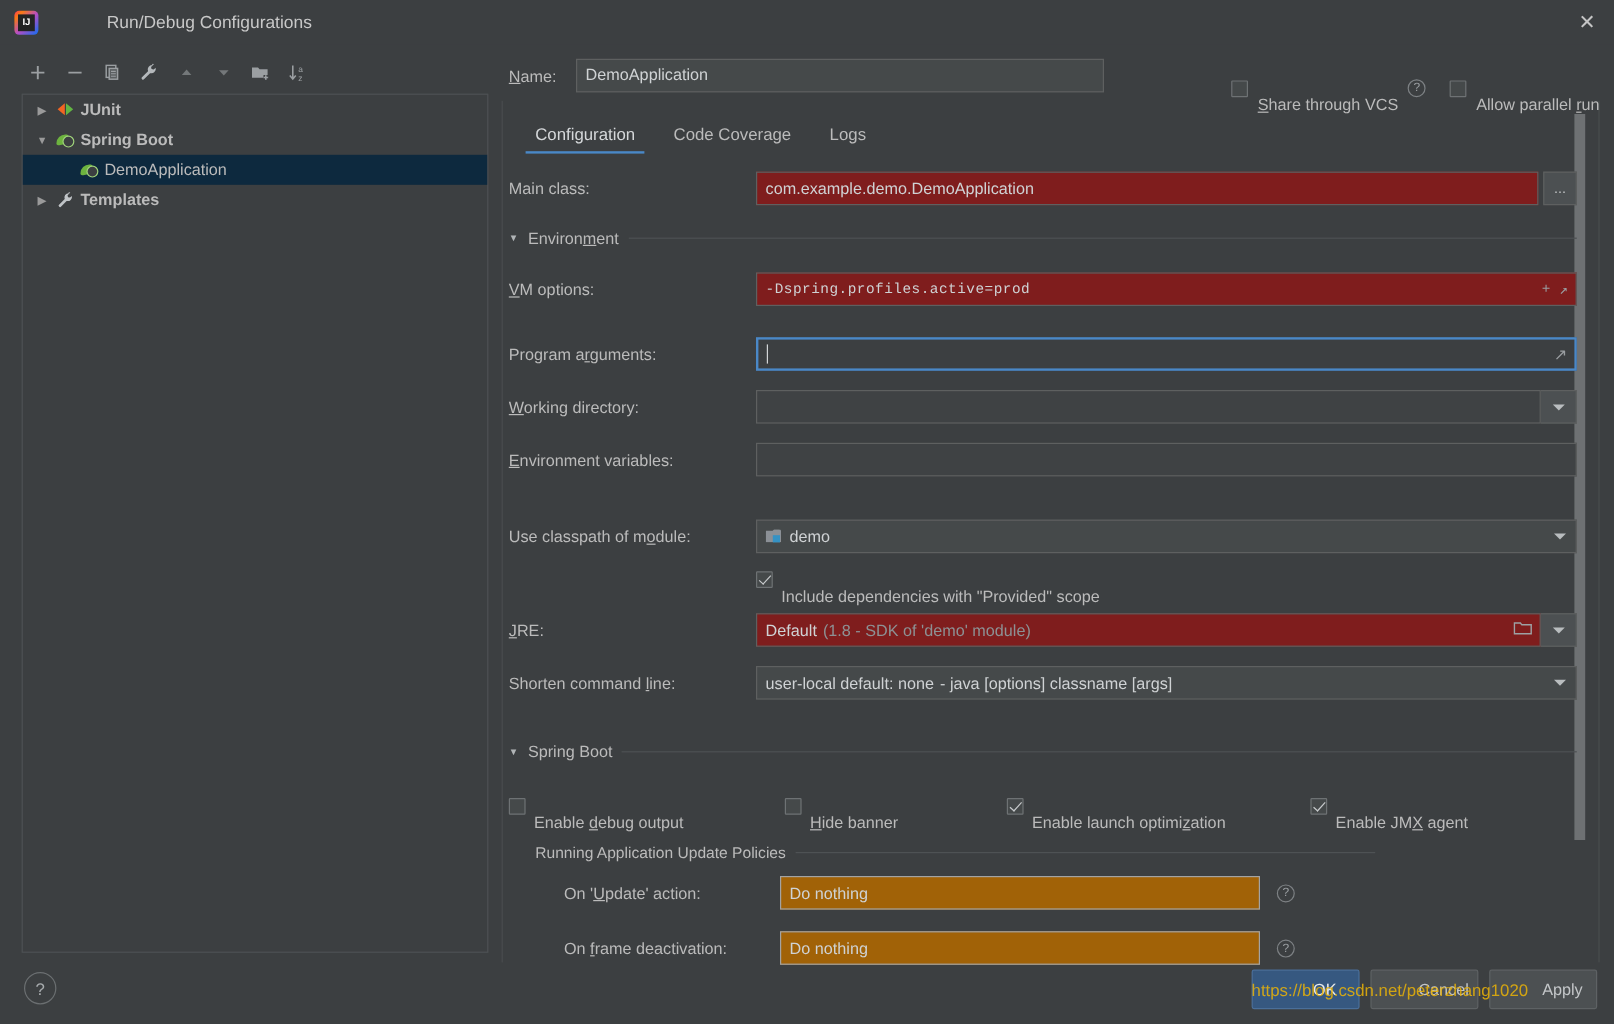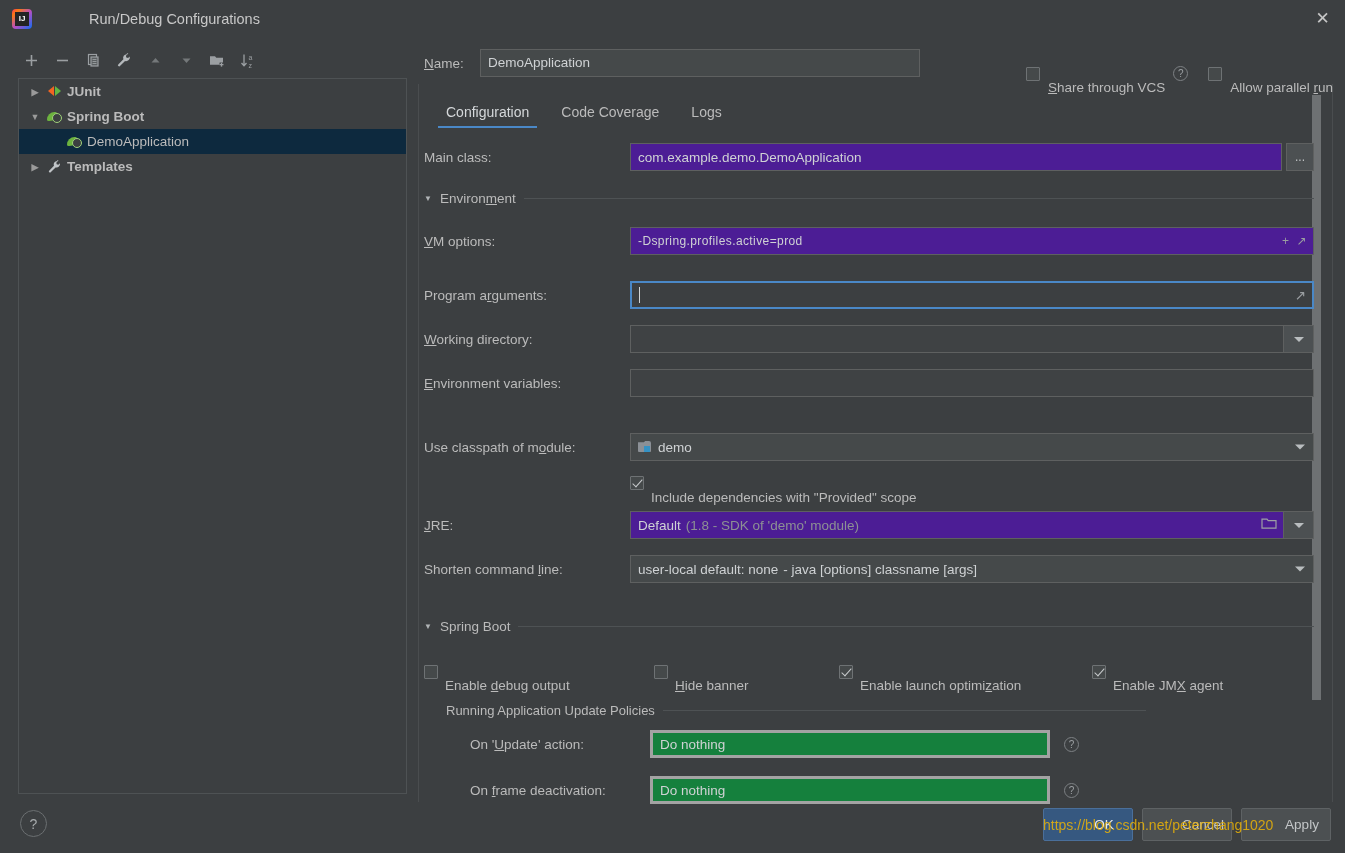--- a/index.html
+++ b/index.html
@@ -130,27 +130,27 @@
   .tab.active::after {
     content: ""; position: absolute; left: 8px; right: 8px; bottom: 0;
     height: 2.5px; background: #4a88c7;
   }
 
   
   .form { position: absolute; left: 424px; top: 140px; width: 890px; }
   .row { display: flex; align-items: center; margin-bottom: 0; height: 30px; }
   .lbl { width: 206px; flex: 0 0 206px; font-size: 13.5px; color: #bbbbbb; }
   .field {
-    flex: 1; height: 28px; background: #4c1d95; border: 1px solid #5e6060;
+    flex: 1; height: 28px; background: #7f1d1d; border: 1px solid #5e6060;
     color: #cfd2d4; font-size: 13.5px; display: flex; align-items: center;
     padding: 0 7px; position: relative;
   }
   .field.empty { background: #3f4244; }
   .field.focused { border: 2px solid #4a88c7; background: #3c3f41; }
-  .field.mono { font-family: Liberation Sans, sans-serif; font-size: 12px; letter-spacing: .4px; }
+  .field.mono { font-family: Liberation Mono, monospace; font-size: 12px; letter-spacing: .4px; }
   .field .gray { color: #8d9194; }
   .fld-icons {
     position: absolute; right: 6px; top: 0; bottom: 0; display: flex;
     align-items: center; gap: 7px; color: #9a9ea1;
   }
   .caret {
     display: inline-block; width: 1px; height: 16px; background: #d2d5d7;
   }
   .btn-dots {
     width: 28px; height: 28px; margin-left: 4px; background: #4c5052;
@@ -191,22 +191,22 @@
     background: #3592c4;
   }
 
   .sb-checks { display: flex; align-items: center; margin-top: 4px; }
   .sb-chk { display: flex; align-items: center; gap: 7px; }
 
   .upd-title { margin: 10px 0 0 22px; display: flex; align-items: center; gap: 8px; width: 700px; }
   .upd-row { display: flex; align-items: center; height: 36px; margin-left: 46px; }
   .upd-lbl { width: 180px; flex: 0 0 180px; font-size: 13.5px; color: #bbbbbb; }
   .upd-combo {
-    width: 400px; flex: 0 0 400px; height: 28px; background: #15803d;
-    border: 3px solid #a3a3a3; color: #cfd2d4; font-size: 13.5px;
+    width: 400px; flex: 0 0 400px; height: 28px; background: #a16207;
+    border: 1px solid #a3a3a3; color: #cfd2d4; font-size: 13.5px;
     display: flex; align-items: center; padding: 0 7px; position: relative;
   }
 
   u.mn { text-decoration: underline; }
 
   
   .vscroll {
     position: absolute; right: 24px; top: 95px; width: 9px; height: 605px;
     background: #6e7173; border-radius: 0;
   }

